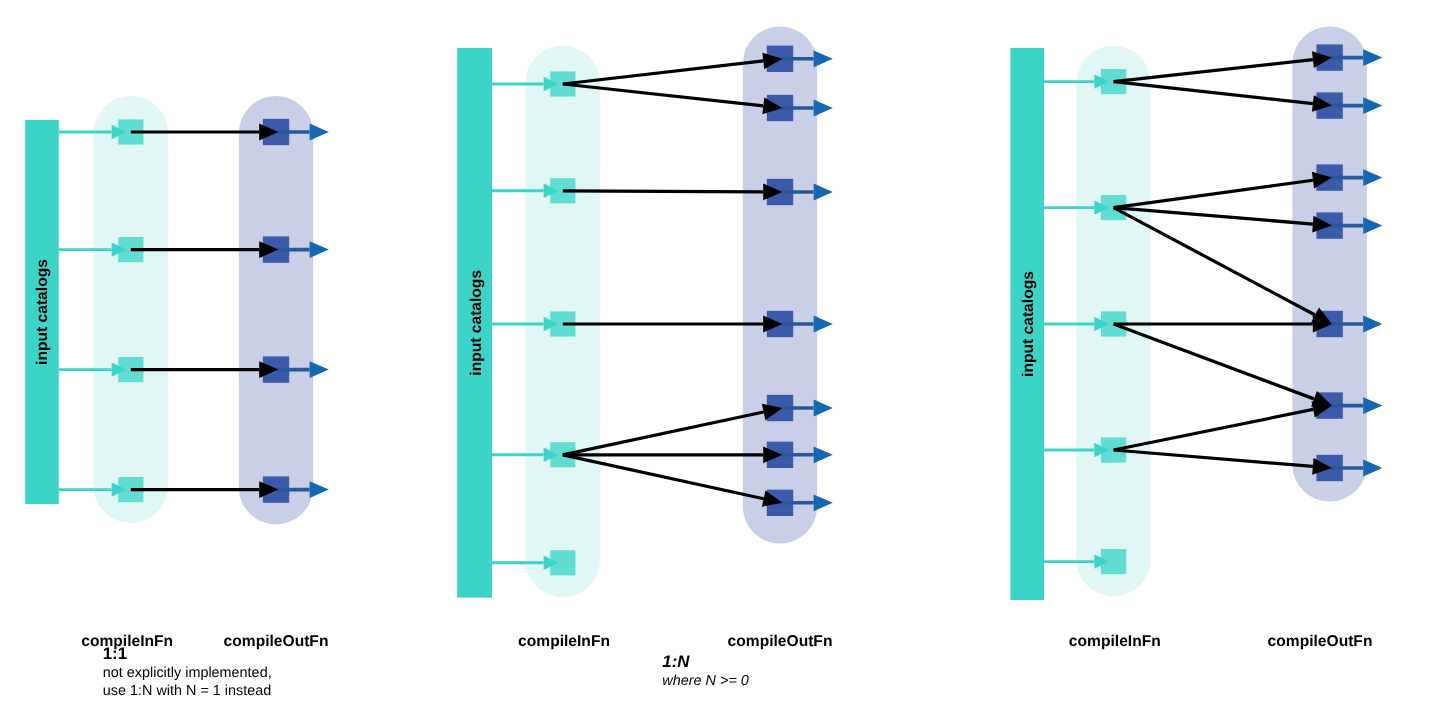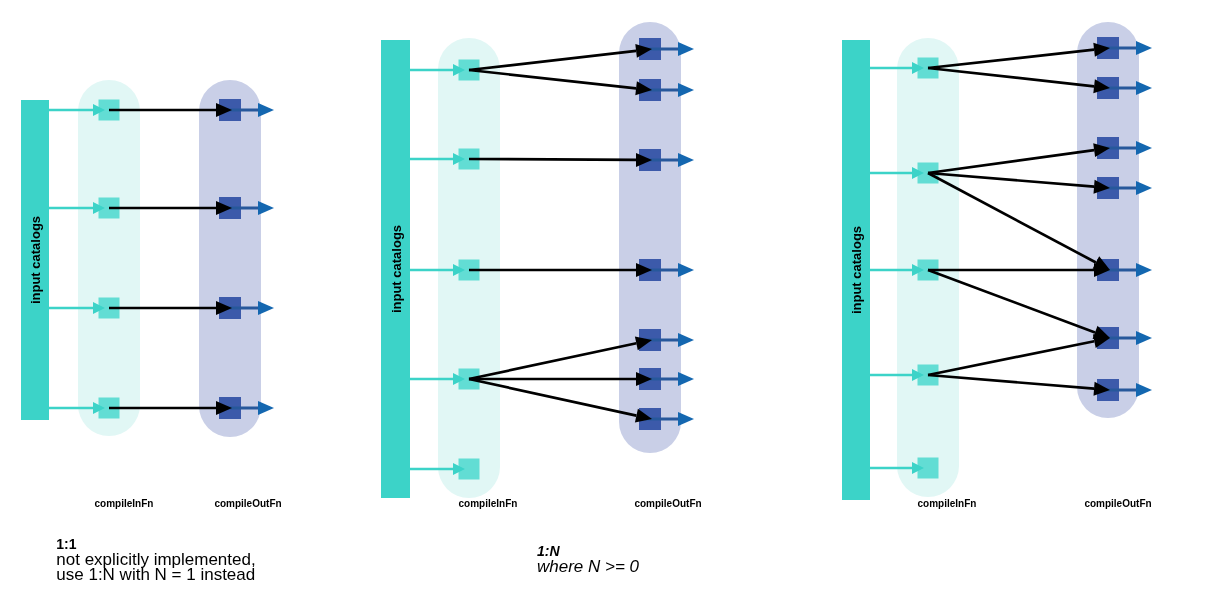--- a/index.html
+++ b/index.html
@@ -15,34 +15,33 @@
   #diagram { position: absolute; left: 0; top: 0; }
   .bar-label {
     position: absolute;
     font-size: 13px;
     font-weight: bold;
     white-space: nowrap;
     transform: translate(-50%, -50%) rotate(-90deg);
   }
   .col-label {
     position: absolute;
-    top: 498px;
-    font-size: 10px;
+    top: 526px;
+    font-size: 13px;
     font-weight: bold;
     white-space: nowrap;
     transform: translateX(-50%);
-    margin-left: 18px;
   }
   .caption {
     position: absolute;
     transform: translateX(-50%);
     text-align: left;
   }
   .cap-title { font-size: 14px; font-weight: bold; line-height: 16px; }
-  .cap-sub { font-size: 17px; line-height: 14.5px; white-space: nowrap; margin-top: 1px; }
+  .cap-sub { font-size: 12px; line-height: 14.5px; white-space: nowrap; margin-top: 1px; }
 </style>
 </head>
 <body>
 
 <div class="canvas">
 
   <svg id="diagram" width="1205" height="605">
       <rect x="78" y="80" width="62" height="356" rx="31" ry="31" fill="#E1F7F5"></rect>
       <rect x="199" y="80" width="62" height="357" rx="31" ry="31" fill="#C9CFE7"></rect>
       <rect x="21" y="100" width="28" height="320" fill="#3CD3C8"></rect>

